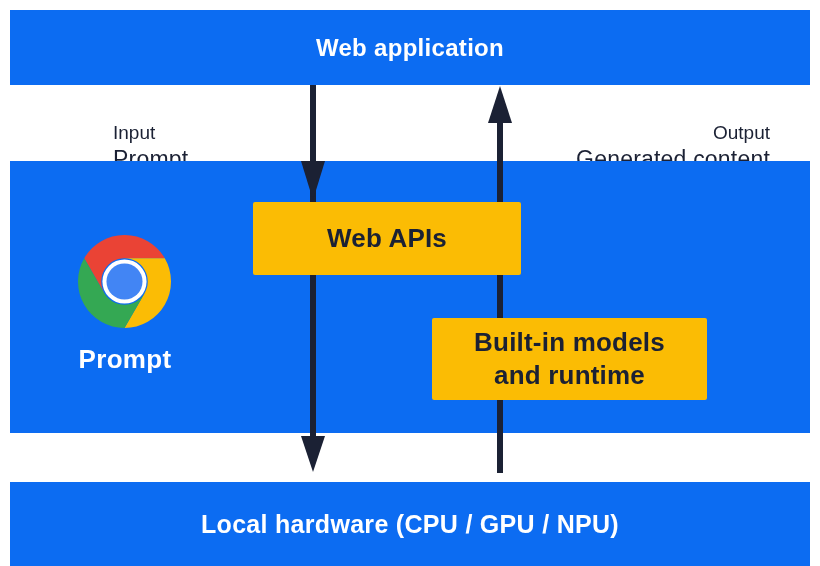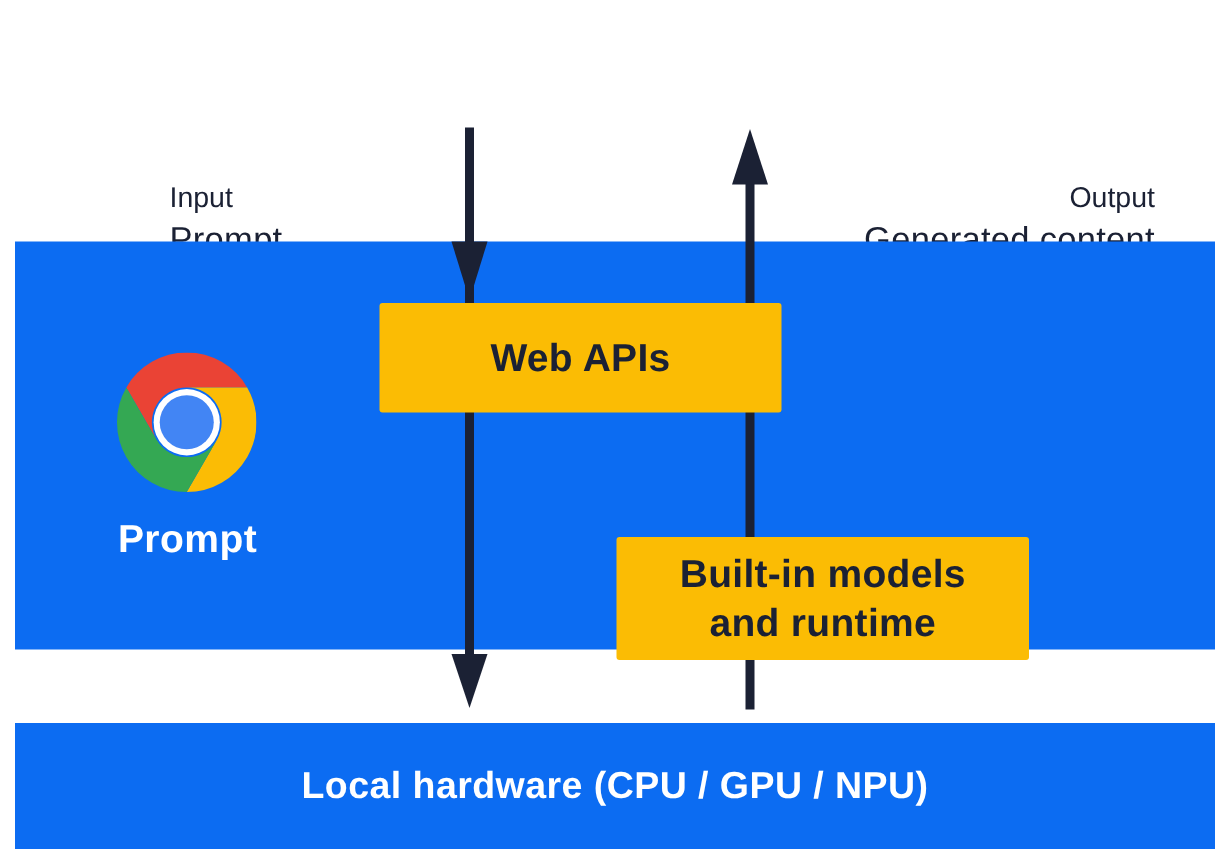--- a/index.html
+++ b/index.html
@@ -71,21 +71,21 @@
     z-index: 2;
     background: var(--accent-yellow, #fbbc04);
     border-radius: 2px;
     display: flex;
     flex-direction: column;
     align-items: center;
     justify-content: center;
     text-align: center;
   }
   .web-apis-box { left: 253px; top: 202px; width: 268px; height: 73px; }
-  .builtin-box  { left: 411px; top: 318px; width: 275px; height: 82px; margin-top: 40px; }
+  .builtin-box  { left: 432px; top: 318px; width: 275px; height: 82px; }
   .yellow-box .box-label {
     font-size: 26px;
     font-weight: 700;
     color: var(--ink-dark, #1b2134);
     line-height: 33px;
     letter-spacing: 0.2px;
   }
 
   
   .chrome-logo {
@@ -104,20 +104,23 @@
     font-size: 26px;
     font-weight: 700;
     letter-spacing: 0.3px;
   }
 </style>
 </head>
 <body>
 
 <div class="canvas">
 
+  <div class="blue-bar top-bar">
+    <span class="bar-title">Web application</span>
+  </div>
 
   <div class="io-block io-input">
     <span class="io-title">Input</span>
     <span class="io-value">Prompt</span>
   </div>
   <div class="io-block io-output">
     <span class="io-title">Output</span>
     <span class="io-value">Generated content</span>
   </div>
 

